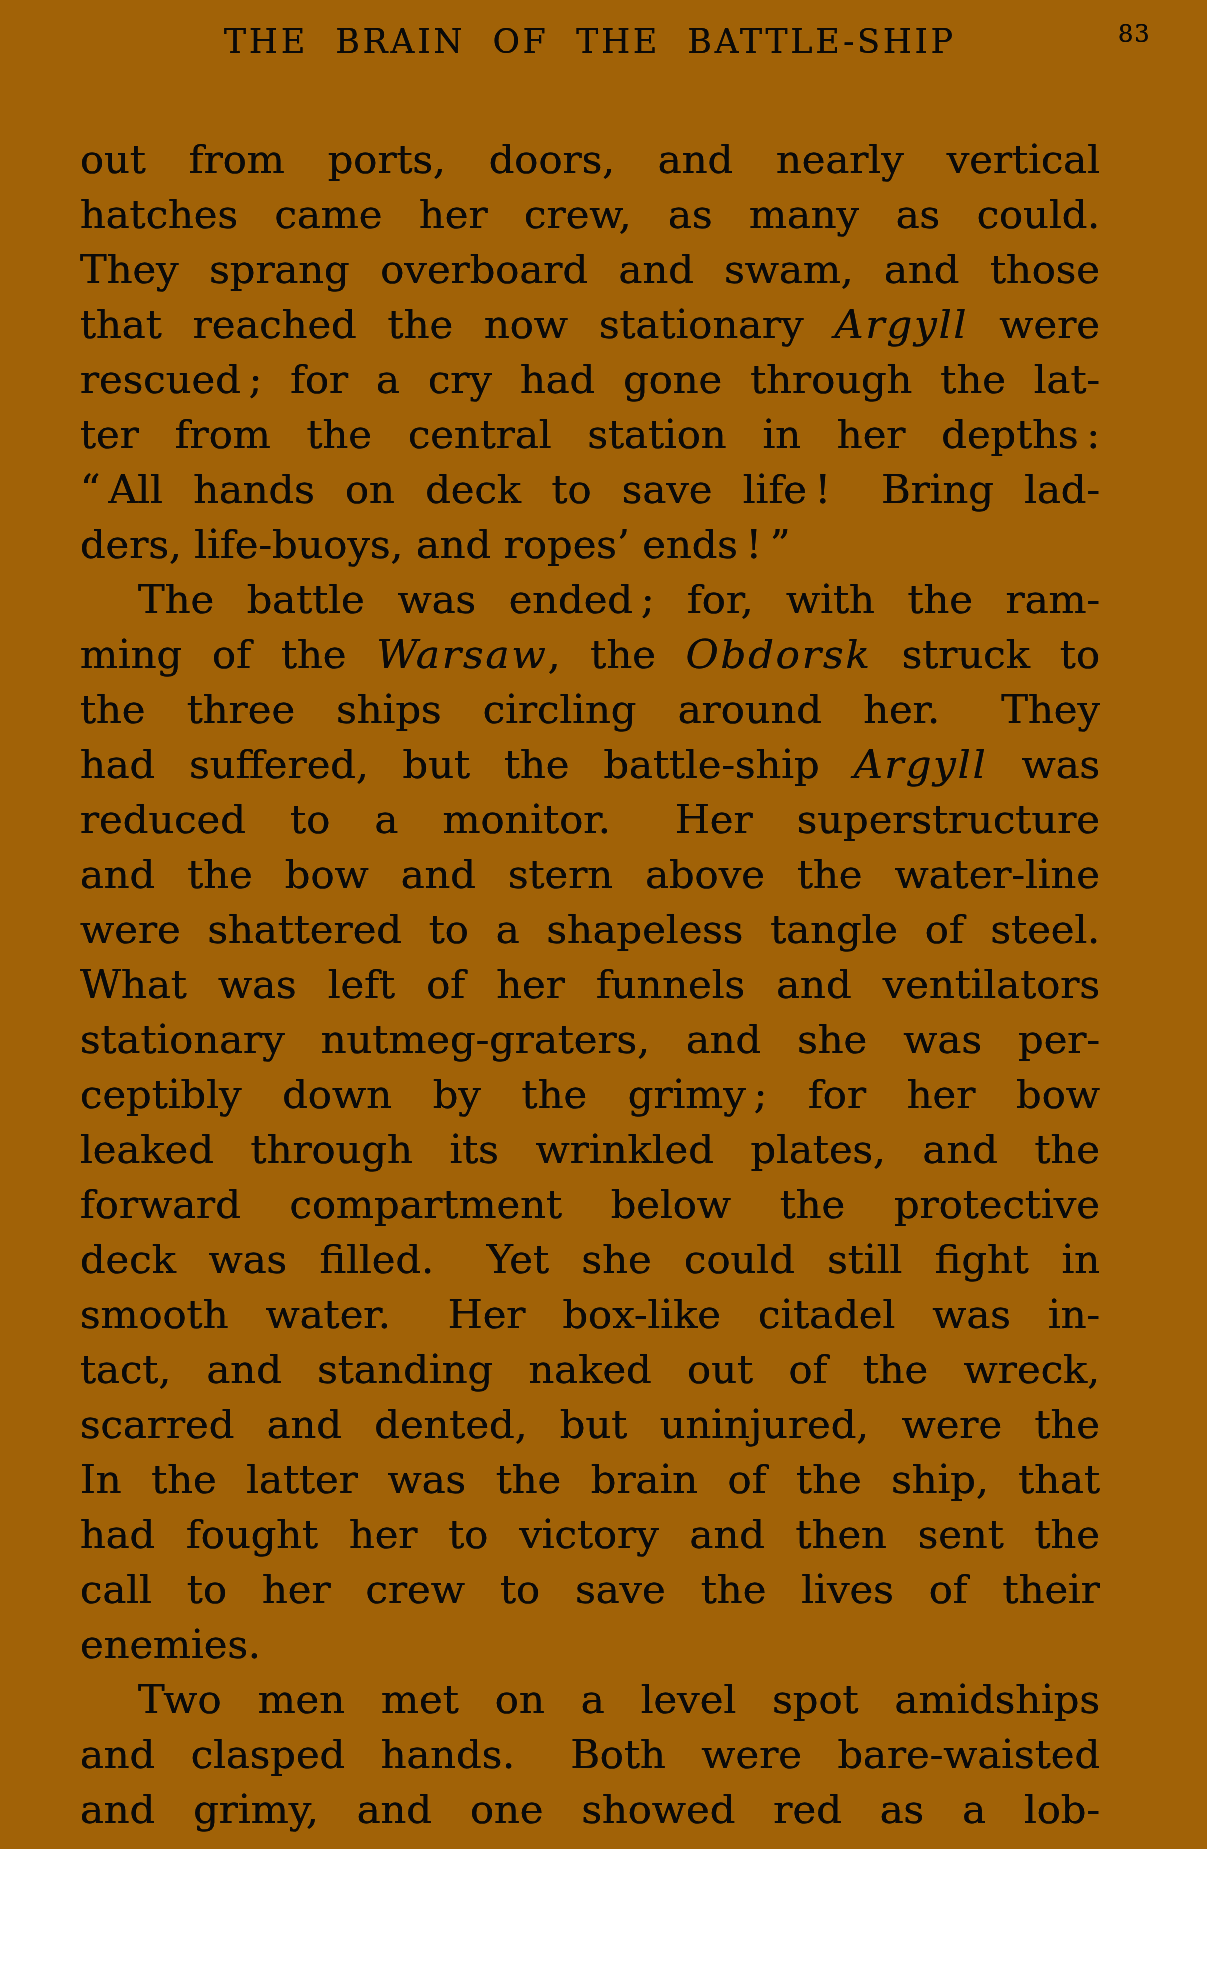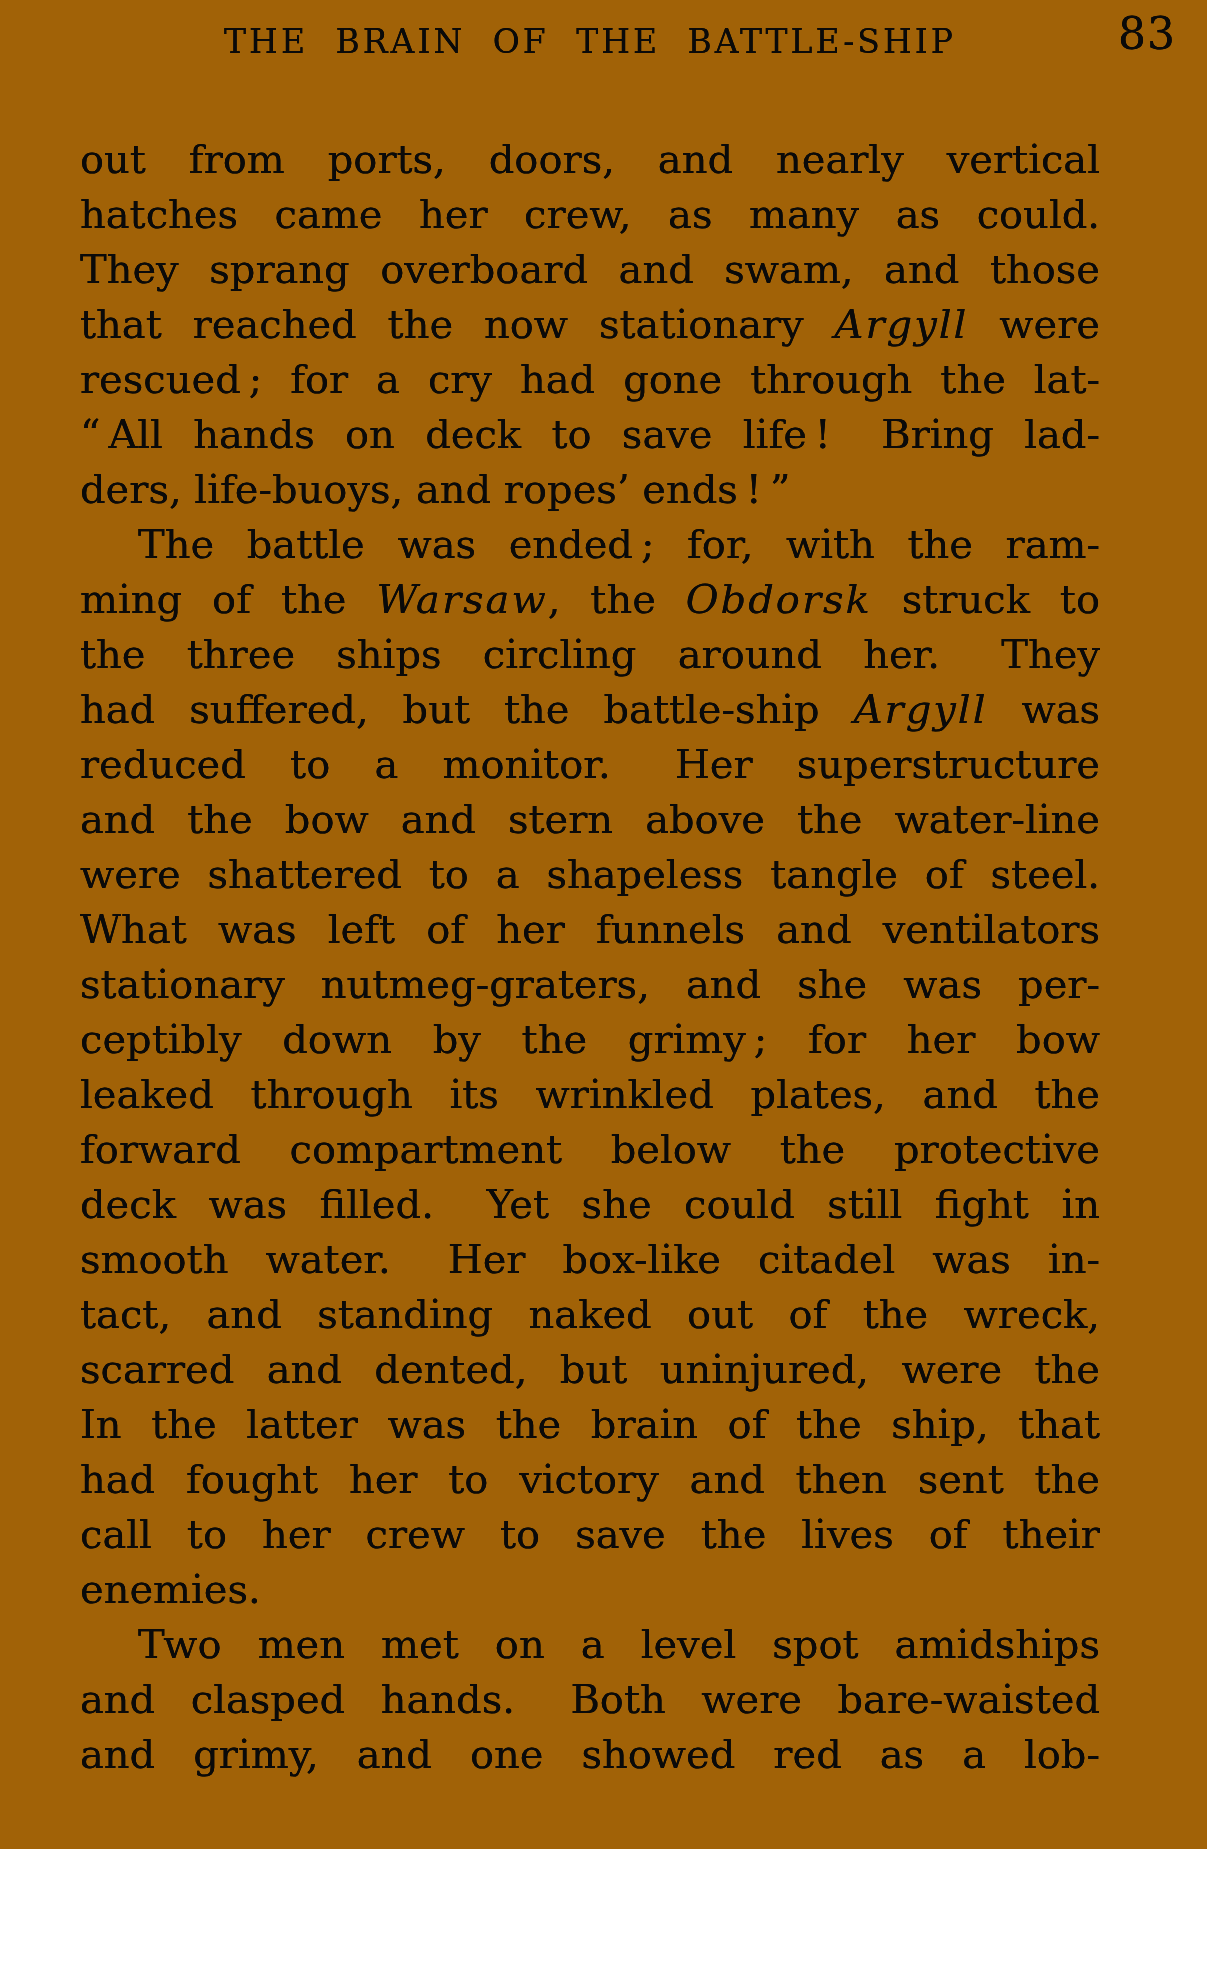--- a/index.html
+++ b/index.html
@@ -27,23 +27,23 @@
     display: inline-block;
     font-size: 33px;
     letter-spacing: 3px;
     word-spacing: 14px;
     white-space: nowrap;
     color: #0a0a0a;
     text-shadow: 0 0 0.5px #000;
   }
   .page-number {
     position: absolute;
-    top: 8px;
+    top: 20px;
     left: 1118px;
-    font-size: 44px;
+    font-size: 24px;
     letter-spacing: 1px;
     text-shadow: 0 0 0.5px #000;
   }
   .text-block {
     position: absolute;
     top: 132px;
     left: 80px;
     width: 1020px;
     font-size: 40px;
     line-height: 55px;
@@ -78,20 +78,21 @@
   </div>
   <span class="page-number">83</span>
 
   <div class="text-block">
       <div class="paragraph">
         <div class="line"><span class="rm">out from ports, doors, and nearly vertical</span></div>
         <div class="line"><span class="rm">hatches came her crew, as many as could.</span></div>
         <div class="line"><span class="rm">They sprang overboard and swam, and those</span></div>
         <div class="line"><span class="rm">that reached the now stationary </span><span class="it">Argyll</span><span class="rm"> were</span></div>
         <div class="line"><span class="rm">rescued ; for a cry had gone through the lat-</span></div>
+        <div class="line"><span class="rm">ter from the central station in her depths :</span></div>
         <div class="line"><span class="rm">“ All hands on deck to save life !  Bring lad-</span></div>
         <div class="line no-just"><span class="rm">ders, life-buoys, and ropes’ ends ! ”</span></div>
       </div>
       <div class="paragraph">
         <div class="line indent"><span class="rm">The battle was ended ; for, with the ram-</span></div>
         <div class="line"><span class="rm">ming of the </span><span class="it">Warsaw</span><span class="rm">, the </span><span class="it">Obdorsk</span><span class="rm"> struck to</span></div>
         <div class="line"><span class="rm">the three ships circling around her.  They</span></div>
         <div class="line"><span class="rm">had suffered, but the battle-ship </span><span class="it">Argyll</span><span class="rm"> was</span></div>
         <div class="line"><span class="rm">reduced to a monitor.  Her superstructure</span></div>
         <div class="line"><span class="rm">and the bow and stern above the water-line</span></div>

